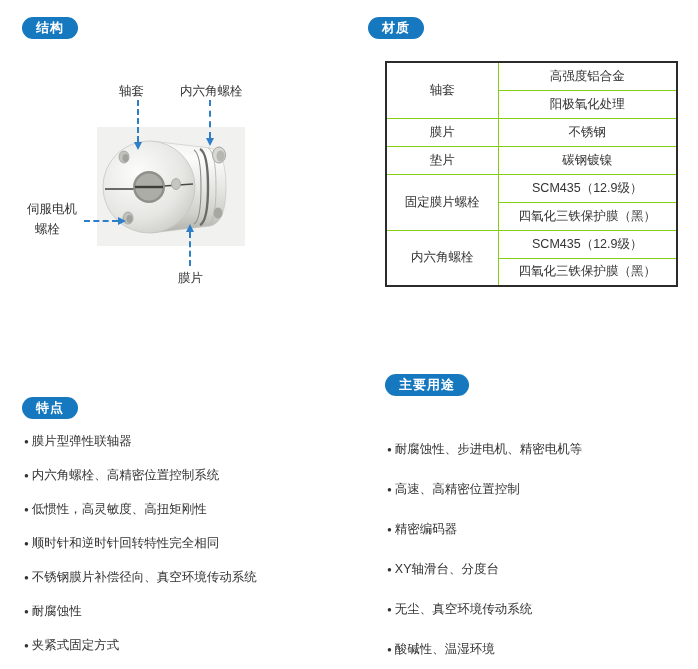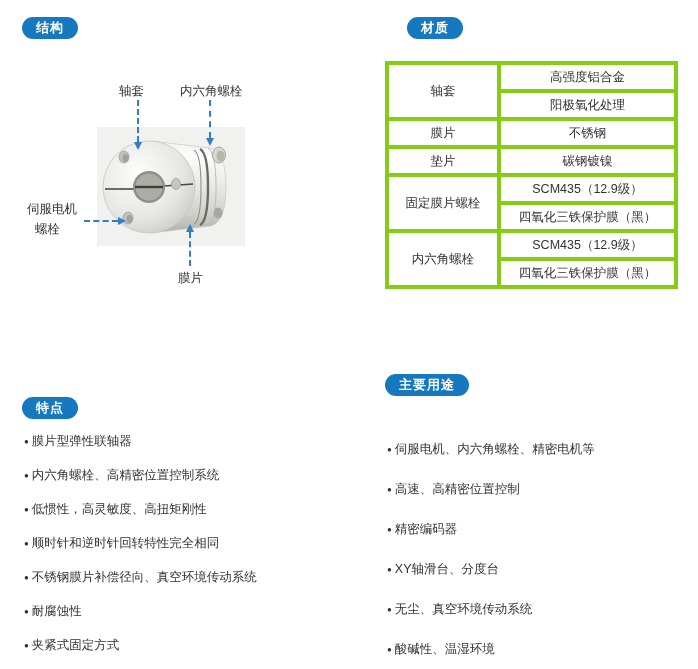--- a/index.html
+++ b/index.html
@@ -33,21 +33,21 @@
     border-top:4px solid transparent; border-bottom:4px solid transparent;
     border-left:8px solid #2e7fc7; }
 
   
   .material-table {
     position:absolute; left:385px; top:61px; width:293px;
     border-collapse:collapse; border:2px solid #2b2b2b;
     font-size:12.5px; color:#333;
   }
   .material-table td {
-    border:4px solid #84cc16; height:28px;
+    border:1px solid #84cc16; height:28px;
     text-align:center; vertical-align:middle; padding:0 4px;
   }
   .material-table td.lbl { width:112px; }
 
   
   .bullet-list { position:absolute; list-style:none; font-size:12.5px; color:#333; }
   .bullet-list li { line-height:14px; white-space:nowrap; }
   .bullet-list li::before { content:"●"; font-size:8px; margin-right:3px; vertical-align:1px; color:#333; }
   .features-list li { margin-bottom:19px; }
   .applications-list li { margin-bottom:25px; }
@@ -120,21 +120,21 @@
     <div class="arr-down" style="left:206px; top:138px;"></div>
 
     <div class="dash-h" style="left:84px; top:220px; width:34px;"></div>
     <div class="arr-right" style="left:118px; top:217px;"></div>
 
     <div class="arr-up" style="left:186px; top:224px;"></div>
     <div class="dash-v" style="left:189px; top:232px; height:34px;"></div>
   </div>
 
   <div>
-    <span class="badge" style="left:407px; top:17px;">材质</span>
+    <span class="badge" style="left:368px; top:17px;">材质</span>
 
     <table class="material-table">
       <tbody>
           <tr>
         <td class="lbl" rowspan="2">轴套</td>
         <td>高强度铝合金</td>
       </tr>
       <tr>
         <td>阳极氧化处理</td>
       </tr>
@@ -173,21 +173,21 @@
       <li>顺时针和逆时针回转特性完全相同</li>
       <li>不锈钢膜片补偿径向、真空环境传动系统</li>
       <li>耐腐蚀性</li>
       <li>夹紧式固定方式</li>
     </ul>
   </div>
 
   <div>
     <span class="badge" style="left:385px; top:374px;">主要用途</span>
     <ul class="bullet-list applications-list" style="left:387px; top:442px;">
-      <li>伺服电机、内六角螺栓、精密电机等</li>
+      <li>耐腐蚀性、步进电机、精密电机等</li>
       <li>高速、高精密位置控制</li>
       <li>精密编码器</li>
       <li>XY轴滑台、分度台</li>
       <li>无尘、真空环境传动系统</li>
       <li>酸碱性、温湿环境</li>
     </ul>
   </div>
 
 </div>
 

